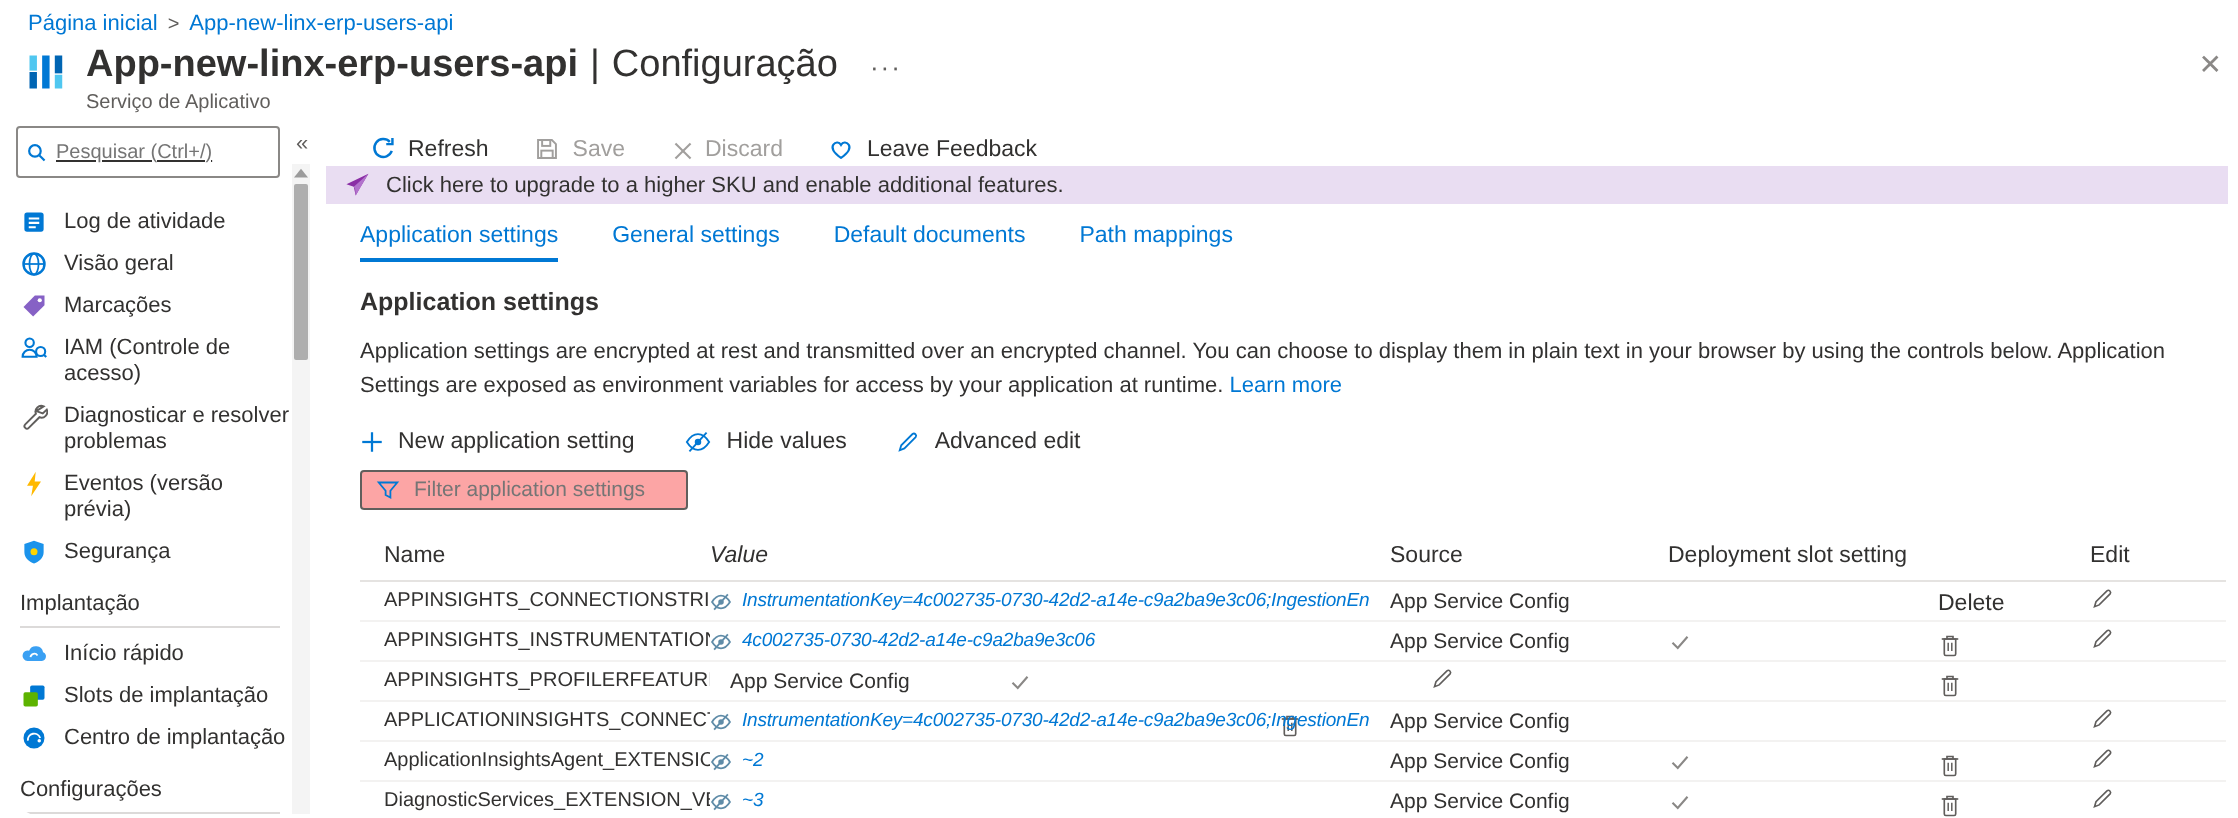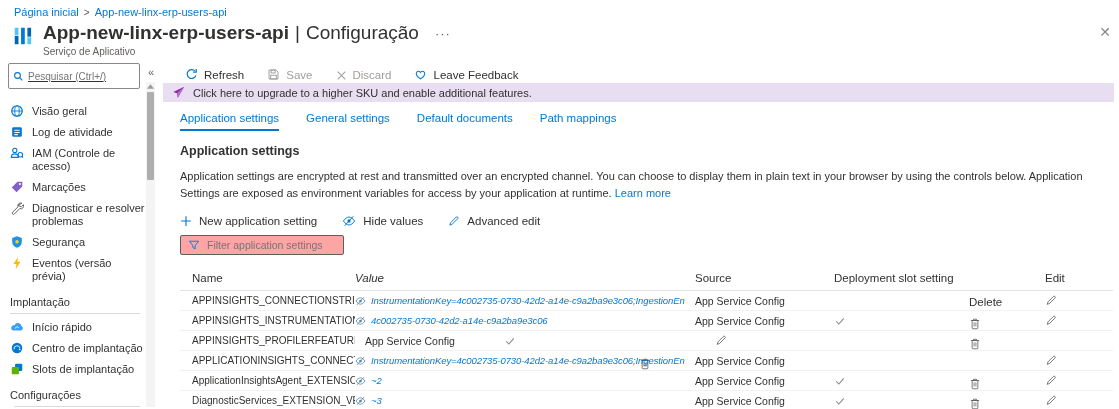--- a/index.html
+++ b/index.html
@@ -127,113 +127,113 @@
           </svg>
       </span>
       <input placeholder="Pesquisar (Ctrl+/)" style="">
     </div>
     <span class="collapse-btn">«</span>
 
     <div class="nav">
       <div class="nav-item">
         <span class="ni-icon">
             <svg width="14" height="14" viewBox="0 0 16 16">
-              <circle cx="8" cy="8" r="6" stroke="#0078d4" stroke-width="1.4" fill="none"></circle>
-              <ellipse cx="8" cy="8" rx="2.6" ry="6" stroke="#0078d4" stroke-width="1" fill="none"></ellipse>
-              <line x1="2" y1="8" x2="14" y2="8" stroke="#0078d4" stroke-width="1"></line>
-            </svg>
-          </span>
-        <span>Visão geral</span>
-      </div>
-      <div class="nav-item">
-        <span class="ni-icon">
-            <svg width="14" height="14" viewBox="0 0 16 16">
               <rect x="2.5" y="2.5" width="11" height="11" rx="1.5" fill="#0078d4"></rect>
               <line x1="5" y1="6" x2="11" y2="6" stroke="#fff" stroke-width="1.2"></line>
               <line x1="5" y1="8.5" x2="11" y2="8.5" stroke="#fff" stroke-width="1.2"></line>
               <line x1="5" y1="11" x2="9" y2="11" stroke="#fff" stroke-width="1.2"></line>
             </svg>
           </span>
         <span>Log de atividade</span>
       </div>
       <div class="nav-item">
         <span class="ni-icon">
             <svg width="14" height="14" viewBox="0 0 16 16">
+              <circle cx="8" cy="8" r="6" stroke="#0078d4" stroke-width="1.4" fill="none"></circle>
+              <ellipse cx="8" cy="8" rx="2.6" ry="6" stroke="#0078d4" stroke-width="1" fill="none"></ellipse>
+              <line x1="2" y1="8" x2="14" y2="8" stroke="#0078d4" stroke-width="1"></line>
+            </svg>
+          </span>
+        <span>Visão geral</span>
+      </div>
+      <div class="nav-item">
+        <span class="ni-icon">
+            <svg width="14" height="14" viewBox="0 0 16 16">
+              <path d="M2 8.5 L8.5 2 H14 V7.5 L7.5 14 Z" fill="#8661c5"></path>
+              <circle cx="11.3" cy="4.7" r="1.2" fill="#fff"></circle>
+            </svg>
+          </span>
+        <span>Marcações</span>
+      </div>
+      <div class="nav-item">
+        <span class="ni-icon">
+            <svg width="14" height="14" viewBox="0 0 16 16">
               <circle cx="5.5" cy="5" r="2.4" stroke="#0078d4" stroke-width="1.2" fill="none"></circle>
               <path d="M1.5 13 a4 4 0 0 1 8 0 Z" stroke="#0078d4" stroke-width="1.2" fill="none"></path>
               <circle cx="11.8" cy="10" r="2.6" stroke="#0078d4" stroke-width="1.2" fill="none"></circle>
               <line x1="13.6" y1="11.8" x2="15" y2="13.2" stroke="#0078d4" stroke-width="1.2"></line>
             </svg>
           </span>
         <span>IAM (Controle de acesso)</span>
       </div>
       <div class="nav-item">
         <span class="ni-icon">
             <svg width="14" height="14" viewBox="0 0 16 16">
-              <path d="M2 8.5 L8.5 2 H14 V7.5 L7.5 14 Z" fill="#8661c5"></path>
-              <circle cx="11.3" cy="4.7" r="1.2" fill="#fff"></circle>
-            </svg>
-          </span>
-        <span>Marcações</span>
-      </div>
-      <div class="nav-item">
-        <span class="ni-icon">
-            <svg width="14" height="14" viewBox="0 0 16 16">
               <path d="M13.5 2.5 a3.3 3.3 0 0 0 -4.4 4.2 L3 12.8 a1.4 1.4 0 0 0 2 2 L11.1 8.7 a3.3 3.3 0 0 0 4.2-4.4 L13 6.5 L9.3 5.2 Z" stroke="#605e5c" stroke-width="1.1" fill="none"></path>
             </svg>
           </span>
         <span>Diagnosticar e resolver problemas</span>
+      </div>
+      <div class="nav-item">
+        <span class="ni-icon">
+            <svg width="14" height="14" viewBox="0 0 16 16">
+              <path d="M9 1 L4 9 H7.4 L6.4 15 L12 6.6 H8.4 Z" fill="#ffb900"></path>
+            </svg>
+          </span>
+        <span>Eventos (versão prévia)</span>
       </div>
       <div class="nav-item">
         <span class="ni-icon">
             <svg width="14" height="14" viewBox="0 0 16 16">
               <path d="M8 1.5 L13.5 3.4 V8 C13.5 11.4 11 13.5 8 14.6 C5 13.5 2.5 11.4 2.5 8 V3.4 Z" fill="#1b93eb"></path>
               <circle cx="8" cy="7.8" r="2" fill="#ffd400"></circle>
             </svg>
           </span>
         <span>Segurança</span>
       </div>
-      <div class="nav-item">
-        <span class="ni-icon">
-            <svg width="14" height="14" viewBox="0 0 16 16">
-              <path d="M9 1 L4 9 H7.4 L6.4 15 L12 6.6 H8.4 Z" fill="#ffb900"></path>
-            </svg>
-          </span>
-        <span>Eventos (versão prévia)</span>
-      </div>
 
       <div class="nav-section">Implantação</div>
       <div class="nav-divider"></div>
       <div class="nav-item">
         <span class="ni-icon">
             <svg width="14" height="14" viewBox="0 0 16 16">
               <path d="M4.3 12 a3 3 0 1 1 .9-5.9 A4.2 4.2 0 0 1 13.2 7 a2.6 2.6 0 0 1 -.7 5 Z" fill="#3aa0f3"></path>
               <path d="M6 9.8 a2.2 2.2 0 0 1 4 -1" stroke="#fff" stroke-width="1" fill="none"></path>
             </svg>
           </span>
         <span>Início rápido</span>
+      </div>
+      <div class="nav-item">
+        <span class="ni-icon">
+            <svg width="14" height="14" viewBox="0 0 16 16">
+              <rect x="5.8" y="2" width="8.2" height="8.2" rx="1" fill="#0078d4"></rect>
+              <rect x="2" y="5.8" width="8.2" height="8.2" rx="1" fill="#5db300"></rect>
+            </svg>
+          </span>
+        <span>Slots de implantação</span>
       </div>
       <div class="nav-item">
         <span class="ni-icon">
             <svg width="14" height="14" viewBox="0 0 16 16">
               <circle cx="8" cy="8" r="6" fill="#0078d4"></circle>
               <path d="M4.5 9.5 a3.6 3.6 0 0 1 7 -1.5" stroke="#fff" stroke-width="1.1" fill="none"></path>
               <circle cx="11" cy="9.5" r="1" fill="#fff"></circle>
             </svg>
           </span>
         <span>Centro de implantação</span>
-      </div>
-      <div class="nav-item">
-        <span class="ni-icon">
-            <svg width="14" height="14" viewBox="0 0 16 16">
-              <rect x="5.8" y="2" width="8.2" height="8.2" rx="1" fill="#0078d4"></rect>
-              <rect x="2" y="5.8" width="8.2" height="8.2" rx="1" fill="#5db300"></rect>
-            </svg>
-          </span>
-        <span>Slots de implantação</span>
       </div>
 
       <div class="nav-section">Configurações</div>
       <div class="nav-divider"></div>
       <div class="nav-item selected">
         <span class="ni-icon">
             <svg width="14" height="14" viewBox="0 0 16 16">
               <rect x="2.2" y="2" width="2.4" height="5" fill="#50c7f0"></rect>
               <rect x="2.2" y="7.5" width="2.4" height="6.5" fill="#0065b3"></rect>
               <rect x="6.8" y="2" width="2.4" height="12" fill="#0078d4"></rect>

